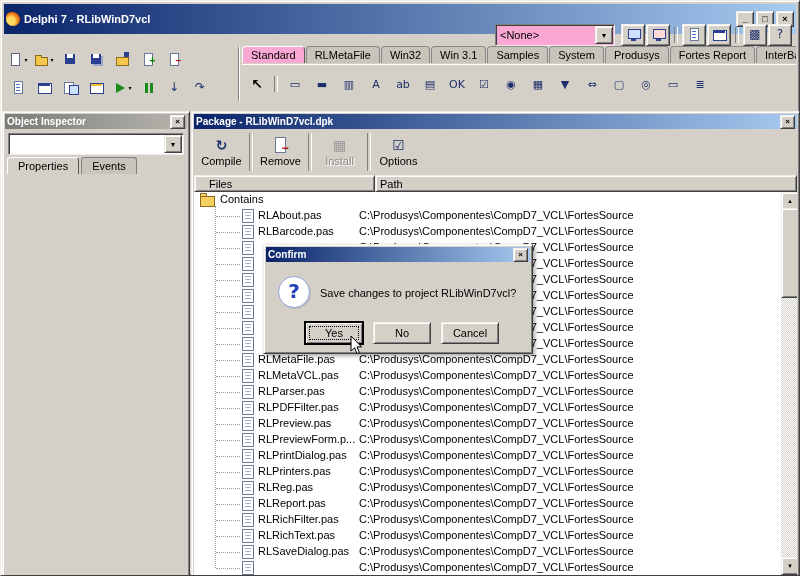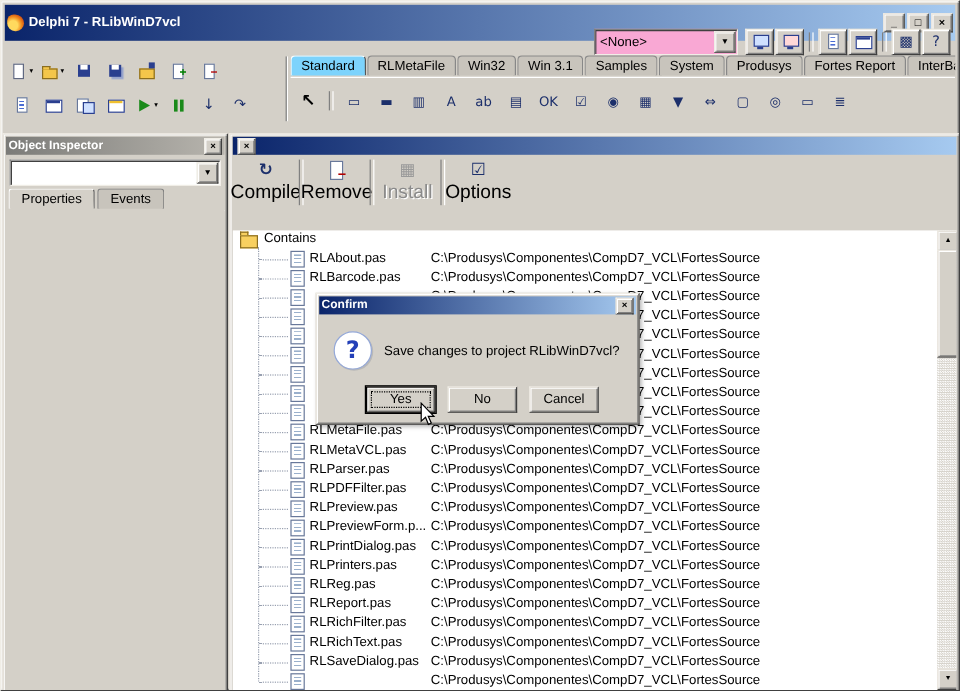--- a/index.html
+++ b/index.html
@@ -45,21 +45,21 @@
   .sb-row{position:absolute;left:2px;display:flex;gap:2px;align-items:center;}
   .sb-row.one{top:3px;}.sb-row.two{top:31px;}
   .sp-btn{height:22px;min-width:22px;display:flex;align-items:center;justify-content:center;padding:0 1px;}
   .dd{font-size:6px;margin-left:1px;color:#000;}
   .vgroove{position:absolute;left:237px;top:46px;height:54px;border-left:1px solid #808080;border-right:1px solid #fff;}
   
   .palette{position:absolute;left:241px;top:44px;right:3px;height:58px;overflow:hidden;}
   .pal-tabs{position:absolute;left:0;top:1px;right:0;height:18px;white-space:nowrap;overflow:hidden;}
   .pal-tab{display:inline-block;height:14px;padding:2px 8px 0;border:1px solid #888;border-bottom:none;
            border-radius:4px 4px 0 0;background:#c8c4bc;margin-right:1px;}
-  .pal-tab.sel{background:#7dd3fc;border-color:#fff #555 #d4d0c8 #fff;}
+  .pal-tab.sel{background:#f9a8d4;border-color:#fff #555 #d4d0c8 #fff;}
   .pal-icons{position:absolute;left:0;top:19px;right:0;bottom:0;border-top:1px solid #fff;
              display:flex;align-items:center;gap:1px;padding-left:2px;overflow:hidden;}
   .cp-btn{width:26px;height:26px;display:flex;align-items:center;justify-content:center;
           font-family:"DejaVu Sans",sans-serif;font-size:11px;color:#1c2f6b;}
   .cp-btn.pointer{font-size:14px;color:#000;font-weight:bold;}
   
   .win{position:absolute;background:#d4d0c8;border:1px solid;
        border-color:#f0ede6 #404040 #404040 #f0ede6;
        box-shadow:inset 1px 1px 0 #fff,inset -1px -1px 0 #808080;}
   .oi{left:1px;top:110px;width:186px;height:465px;}
@@ -69,21 +69,21 @@
            box-shadow:inset 1px 1px 0 #404040;display:flex;align-items:center;}
   .oicombo-text{flex:1;padding-left:4px;}
   .oi-tabs{position:absolute;left:2px;top:45px;right:2px;height:18px;border-bottom:1px solid #fff;}
   .oi-tab{display:inline-block;padding:2px 10px 0;height:14px;border:1px solid #808080;border-bottom:none;
           border-radius:3px 3px 0 0;background:#c8c4bc;margin-left:2px;}
   .oi-tab.sel{background:#d4d0c8;border-color:#fff #555 #d4d0c8 #fff;}
   .oi-body{position:absolute;left:2px;top:63px;right:2px;bottom:2px;background:#d4d0c8;}
   
   .ptools{position:absolute;left:2px;top:17px;right:2px;height:46px;display:flex;align-items:center;padding-left:4px;}
   .pbtn{width:47px;height:42px;display:flex;flex-direction:column;align-items:center;justify-content:center;gap:1px;}
-  .plabel{font-size:16px;}
+  .plabel{font-size:11px;}
   .pbtn.disabled .plabel{color:#8a8a8a;text-shadow:1px 1px 0 #fff;}
   .psep{width:2px;height:38px;border-left:1px solid #808080;border-right:1px solid #fff;margin:0 4px;}
   .phead{position:absolute;left:2px;top:63px;right:2px;height:17px;display:flex;}
   .hcell{background:#d4d0c8;border:1px solid;border-color:#f0ede6 #404040 #404040 #f0ede6;
          box-shadow:inset 1px 1px 0 #fff,inset -1px -1px 0 #808080;display:flex;align-items:center;}
   .hcell.files{width:165px;padding-left:14px;}
   .hcell.path{flex:1;padding-left:4px;}
   .plist{position:absolute;left:2px;top:80px;right:2px;bottom:2px;background:#fff;overflow:hidden;}
   .vline{position:absolute;left:21px;top:14px;border-left:1px dotted #98a0b0;}
   .rootrow{position:relative;height:16px;}
@@ -286,20 +286,21 @@
     <div class="oicombo">
       <span class="oicombo-text"></span>
       <span class="combo-btn">▼</span>
     </div>
     <div class="oi-tabs"><span class="oi-tab sel">Properties</span><span class="oi-tab">Events</span></div>
     <div class="oi-body"></div>
   </div>
 
   <div class="win pkg">
     <div class="tbar active">
+      <span class="ttext">Package - RLibWinD7vcl.dpk</span>
       <span class="wbtn xs">×</span>
     </div>
     <div class="ptools">
         <div class="pbtn">
           <span class="ic icb ic-compile gl">↻</span>
           <div class="plabel">Compile</div>
         </div>
         <span class="psep"></span>
         <div class="pbtn">
           <span class="ic icb ic-remove"></span>
@@ -309,20 +310,24 @@
         <div class="pbtn disabled">
           <span class="ic icb ic-install gl">▦</span>
           <div class="plabel">Install</div>
         </div>
         <span class="psep"></span>
         <div class="pbtn">
           <span class="ic icb ic-options gl">☑</span>
           <div class="plabel">Options</div>
         </div>
       </div>
+    <div class="phead">
+      <span class="hcell files">Files</span>
+      <span class="hcell path">Path</span>
+    </div>
     <div class="plist">
       <div class="vline" style="height: 362px;"></div>
       <div class="rootrow">
         <span class="folder"></span>
         <span class="rootlabel">Contains</span>
       </div>
       <div id="rows">
           <div class="frow">
             <span class="tstub"></span>
             <span class="fi"></span>

